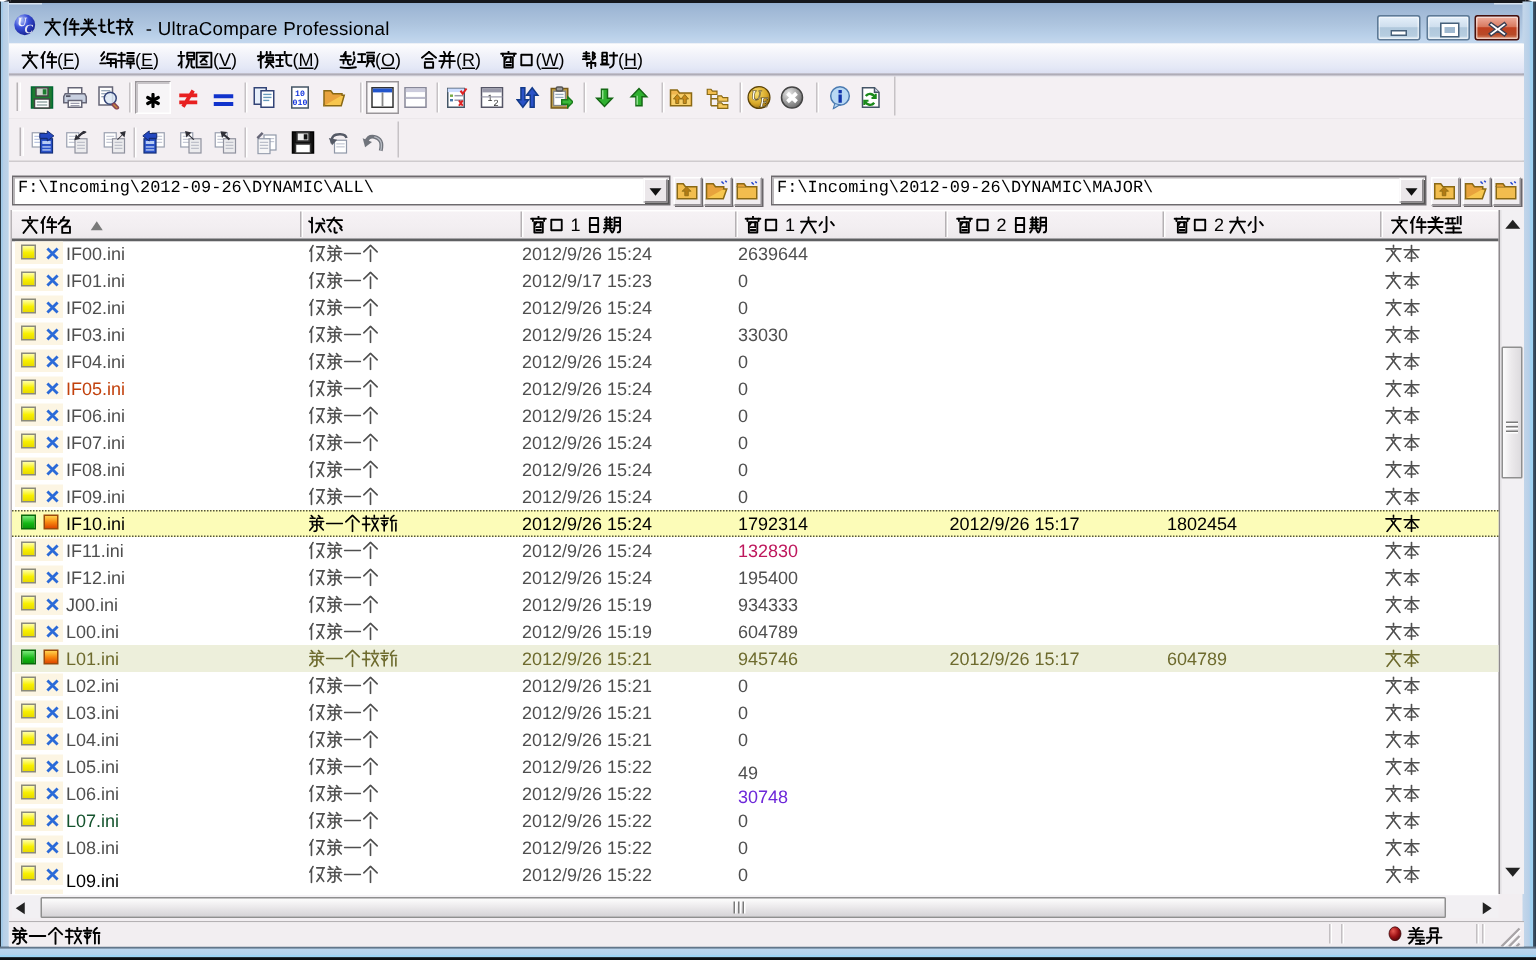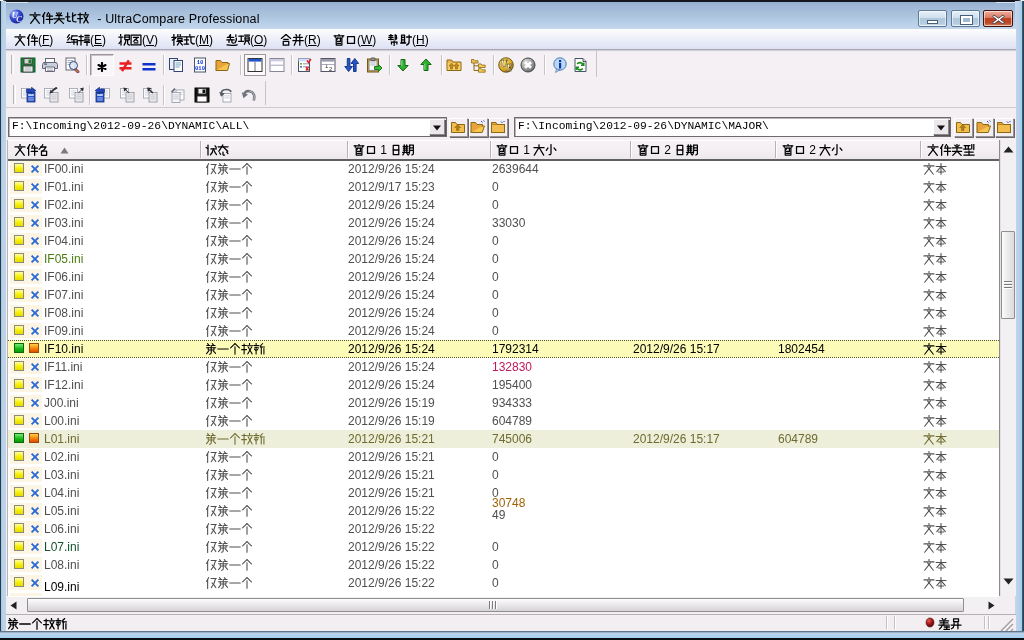--- a/index.html
+++ b/index.html
@@ -901,21 +901,21 @@
 <span class="ab zh" style="left:923px;top:234.7px;color:#4f4f4f"><svg class="cj " width="12" height="12" viewBox="0 0 100 100">
       <use href="#g0"></use>
     </svg><svg class="cj " width="12" height="12" viewBox="0 0 100 100">
       <use href="#g33"></use>
     </svg></span>
 <div class="ab" style="left:10px;top:250.5px;width:32px;height:15px;background:#fcf5e3"></div>
 <div class="ab" style="left:13.5px;top:253.0px;width:10px;height:10px;background:linear-gradient(180deg,#ffffa8 0,#f8f000 55%,#e8da00 100%);border:1px solid #8a8a7a"></div>
 <svg class="ab" style="left:30px;top:253.5px" width="10" height="10" viewBox="0 0 10 10">
     <path d="M1.6 1.6 L8.4 8.4 M8.4 1.6 L1.6 8.4" stroke="#2a6ad8" stroke-width="1.9"></path>
   </svg>
-<span class="ab t" style="left:44px;top:252.0px;color:#4d7c0f">IF05.ini</span>
+<span class="ab t" style="left:44px;top:252.0px;color:#c2410c">IF05.ini</span>
 <span class="ab zh" style="left:205px;top:252.7px;color:#4f4f4f"><svg class="cj " width="12" height="12" viewBox="0 0 100 100">
       <use href="#g28"></use>
     </svg><svg class="cj " width="12" height="12" viewBox="0 0 100 100">
       <use href="#g29"></use>
     </svg><svg class="cj " width="12" height="12" viewBox="0 0 100 100">
       <use href="#g30"></use>
     </svg><svg class="cj " width="12" height="12" viewBox="0 0 100 100">
       <use href="#g31"></use>
     </svg></span>
 <span class="ab t" style="left:348px;top:252.0px;color:#4f4f4f">2012/9/26 15:24</span>
@@ -1134,21 +1134,21 @@
     </svg><svg class="cj " width="12" height="12" viewBox="0 0 100 100">
       <use href="#g30"></use>
     </svg><svg class="cj " width="12" height="12" viewBox="0 0 100 100">
       <use href="#g31"></use>
     </svg><svg class="cj " width="12" height="12" viewBox="0 0 100 100">
       <use href="#g4"></use>
     </svg><svg class="cj " width="12" height="12" viewBox="0 0 100 100">
       <use href="#g32"></use>
     </svg></span>
 <span class="ab t" style="left:348px;top:432.0px;color:#6e6b2e">2012/9/26 15:21</span>
-<span class="ab t" style="left:492px;top:432.0px;color:#6e6b2e">745006</span>
+<span class="ab t" style="left:492px;top:432.0px;color:#6e6b2e">945746</span>
 <span class="ab t" style="left:633px;top:432.0px;color:#6e6b2e">2012/9/26 15:17</span>
 <span class="ab t" style="left:778px;top:432.0px;color:#6e6b2e">604789</span>
 <span class="ab zh" style="left:923px;top:432.7px;color:#6e6b2e"><svg class="cj " width="12" height="12" viewBox="0 0 100 100">
       <use href="#g0"></use>
     </svg><svg class="cj " width="12" height="12" viewBox="0 0 100 100">
       <use href="#g33"></use>
     </svg></span>
 <div class="ab" style="left:10px;top:448.5px;width:32px;height:15px;background:#fcf5e3"></div>
 <div class="ab" style="left:13.5px;top:451.0px;width:10px;height:10px;background:linear-gradient(180deg,#ffffa8 0,#f8f000 55%,#e8da00 100%);border:1px solid #8a8a7a"></div>
 <svg class="ab" style="left:30px;top:451.5px" width="10" height="10" viewBox="0 0 10 10">
@@ -1224,21 +1224,21 @@
 <span class="ab zh" style="left:205px;top:504.7px;color:#4f4f4f"><svg class="cj " width="12" height="12" viewBox="0 0 100 100">
       <use href="#g28"></use>
     </svg><svg class="cj " width="12" height="12" viewBox="0 0 100 100">
       <use href="#g29"></use>
     </svg><svg class="cj " width="12" height="12" viewBox="0 0 100 100">
       <use href="#g30"></use>
     </svg><svg class="cj " width="12" height="12" viewBox="0 0 100 100">
       <use href="#g31"></use>
     </svg></span>
 <span class="ab t" style="left:348px;top:504.0px;color:#4f4f4f">2012/9/26 15:22</span>
-<span class="ab t" style="left:492px;top:496px;color:#a16207">30748</span>
+<span class="ab t" style="left:492px;top:524px;color:#6d28d9">30748</span>
 <span class="ab zh" style="left:923px;top:504.7px;color:#4f4f4f"><svg class="cj " width="12" height="12" viewBox="0 0 100 100">
       <use href="#g0"></use>
     </svg><svg class="cj " width="12" height="12" viewBox="0 0 100 100">
       <use href="#g33"></use>
     </svg></span>
 <div class="ab" style="left:10px;top:520.5px;width:32px;height:15px;background:#fcf5e3"></div>
 <div class="ab" style="left:13.5px;top:523.0px;width:10px;height:10px;background:linear-gradient(180deg,#ffffa8 0,#f8f000 55%,#e8da00 100%);border:1px solid #8a8a7a"></div>
 <svg class="ab" style="left:30px;top:523.5px" width="10" height="10" viewBox="0 0 10 10">
     <path d="M1.6 1.6 L8.4 8.4 M8.4 1.6 L1.6 8.4" stroke="#2a6ad8" stroke-width="1.9"></path>
   </svg>

